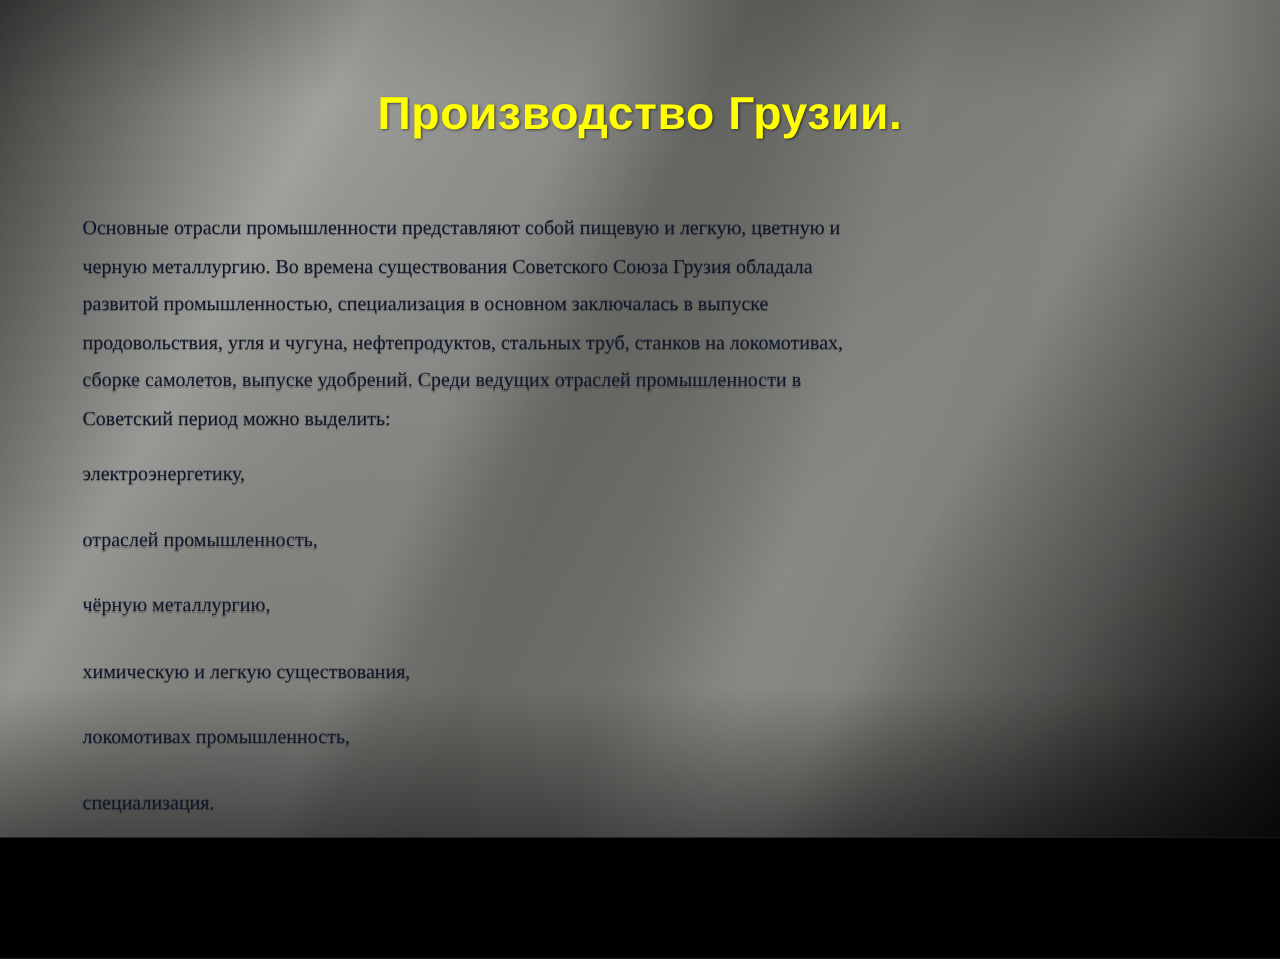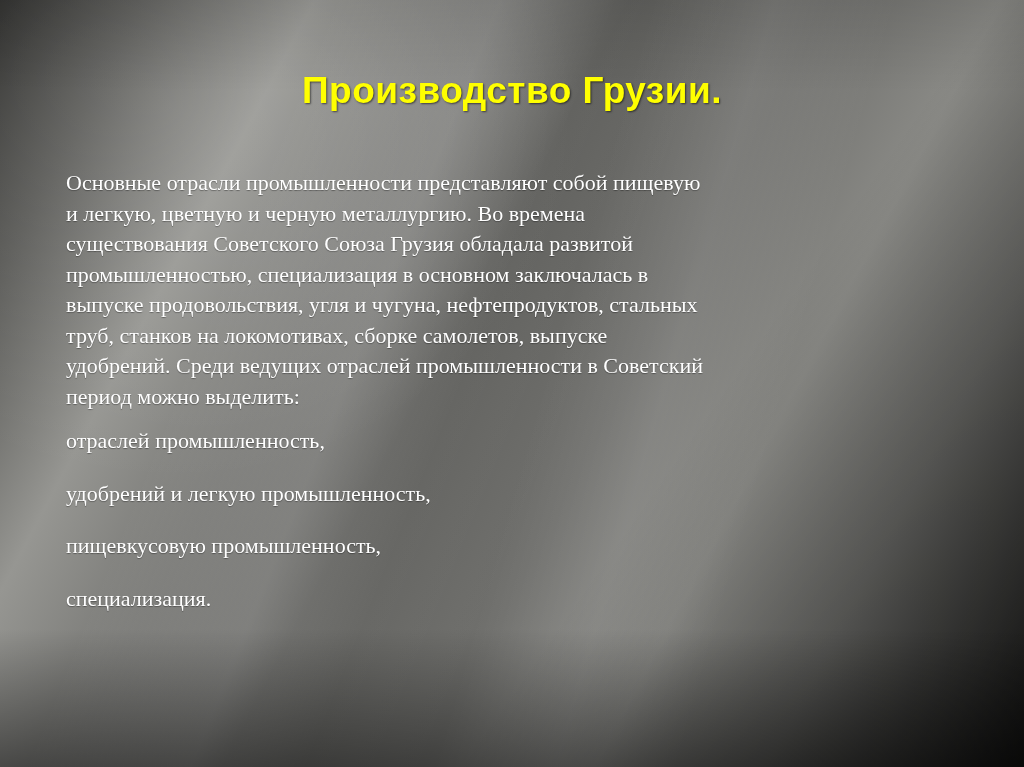--- a/index.html
+++ b/index.html
@@ -6,21 +6,21 @@
     margin: 0;
     padding: 0;
     background: #000;
   }
   body {
     font-family: "Liberation Serif", serif;
   }
   .slide {
     position: relative;
     width: 1024px;
-    height: 767px;
+    height: 670px;
     overflow: hidden;
     background: #6f6f6d;
   }
   
   .bg-base {
     position: absolute;
     inset: 0;
     background:
       linear-gradient(118deg,
         rgba(40,40,38,1) 0%,
@@ -98,23 +98,23 @@
     font-size: 37px;
     letter-spacing: 0.5px;
     text-shadow: 1px 1px 2px rgba(0,0,0,0.55);
   }
 
   .body-block {
     position: absolute;
     left: 66px;
     top: 168px;
     width: 640px;
-    color: #ffffff;
+    color: #0f172a;
     font-family: "Liberation Serif", serif;
-    font-size: 22px;
+    font-size: 16px;
     line-height: 30.5px;
     text-shadow: 0px 1px 1px rgba(0,0,0,0.35);
   }
 
   .para {
     margin: 0 0 14px 0;
     text-align: left;
   }
   .list-line {
     margin: 0 0 22px 0;
@@ -132,19 +132,21 @@
   <div class="bg-streak-a"></div>
   <div class="bg-streak-b"></div>
   <div class="bg-streak-c"></div>
   <div class="bg-vignette"></div>
 
   <div class="content">
     <div class="slide-title">Производство Грузии.</div>
 
     <div class="body-block">
       <p class="para">Основные отрасли промышленности представляют собой пищевую и легкую, цветную и черную металлургию. Во времена существования Советского Союза Грузия обладала развитой промышленностью, специализация в основном заключалась в выпуске продовольствия, угля и чугуна, нефтепродуктов, стальных труб, станков на локомотивах, сборке самолетов, выпуске удобрений. Среди ведущих отраслей промышленности в Советский период можно выделить:</p>
+      <p class="list-line">электроэнергетику,</p>
       <p class="list-line">отраслей промышленность,</p>
-      <p class="list-line">удобрений и легкую промышленность,</p>
-      <p class="list-line">пищевкусовую промышленность,</p>
+      <p class="list-line">чёрную металлургию,</p>
+      <p class="list-line">химическую и легкую существования,</p>
+      <p class="list-line">локомотивах промышленность,</p>
       <p class="list-line">специализация.</p>
     </div>
   </div>
 </div>
 
 </body></html>

